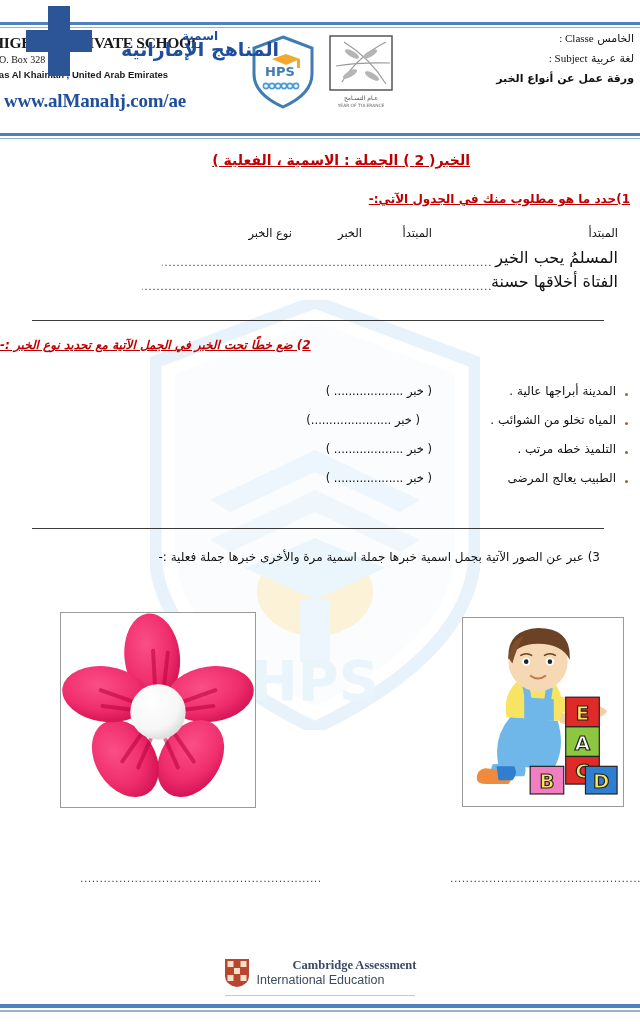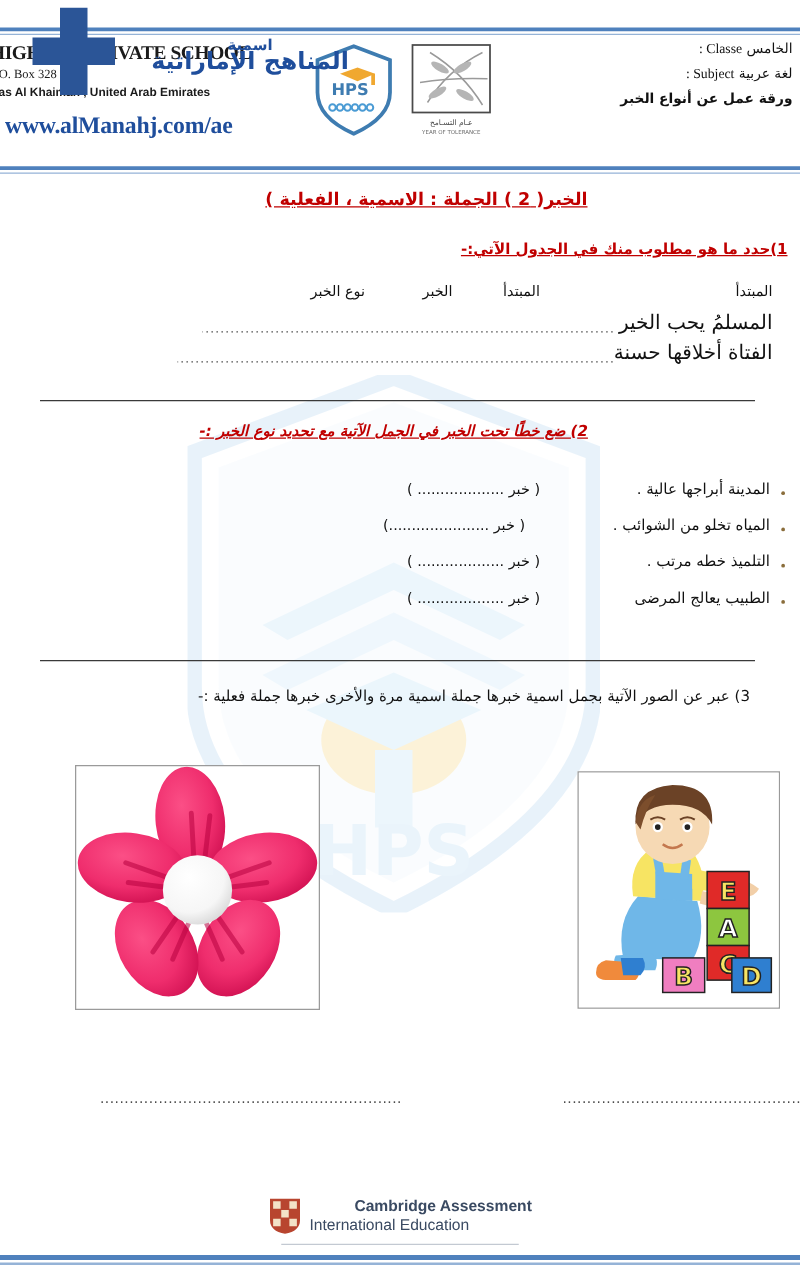--- a/index.html
+++ b/index.html
@@ -118,21 +118,21 @@
     color:#444; font-size:11px; overflow:hidden; white-space:nowrap;
     letter-spacing:.5px; font-family:"DejaVu Sans", sans-serif;
   }
   .dots-r1 { right:140px; width:330px; }
   .dots-r2 { right:140px; width:350px; }
 
   .hr1 { position:absolute; left:32px; top:180px; width:572px; height:1px; background:#3a3a3a; }
   .hr2 { position:absolute; left:32px; top:388px; width:572px; height:1px; background:#3a3a3a; }
 
   .q2 {
-    position:absolute; right:10px; top:198px; width:630px; text-align:center;
+    position:absolute; right:10px; top:198px; width:630px; text-align:left;
     color:#c00000; font-family:"DejaVu Sans", sans-serif;
     font-size:12px; font-weight:bold; font-style:italic;
     text-decoration:underline;
   }
 
   .bullets { position:absolute; right:8px; top:244px; width:632px; }
   .bullet-row { position:relative; height:29px; }
   .bul-dot {
     position:absolute; right:4px; top:9px; width:3px; height:3px;
     background:#8a6d3b; border-radius:50%;
@@ -169,21 +169,21 @@
     z-index:5;
   }
   .ansline-1 { left:80px; width:240px; }
   .ansline-2 { left:450px; width:190px; }
 
   
   .footer { position:absolute; left:0; top:958px; width:640px; z-index:5; text-align:center; }
   .cam-wrap { display:inline-flex; align-items:center; gap:7px; }
   .cam-text { text-align:left; line-height:1.22; }
   .cam-l1 {
-    font-family:Liberation Sans, sans-serif;
+    font-family:Liberation Serif, serif;
     font-size:12.5px; font-weight:bold; color:#3a4a62;margin-left:36px;
   }
   .cam-l2 {
     font-family:"Liberation Sans","DejaVu Sans",sans-serif;
     font-size:12.5px; color:#3a4a62;
   }
   .cam-sub {
     margin-top:4px; padding-top:4px;
     font-family:"Liberation Sans","DejaVu Sans",sans-serif;
     font-size:11.5px; color:#3a4a62;

